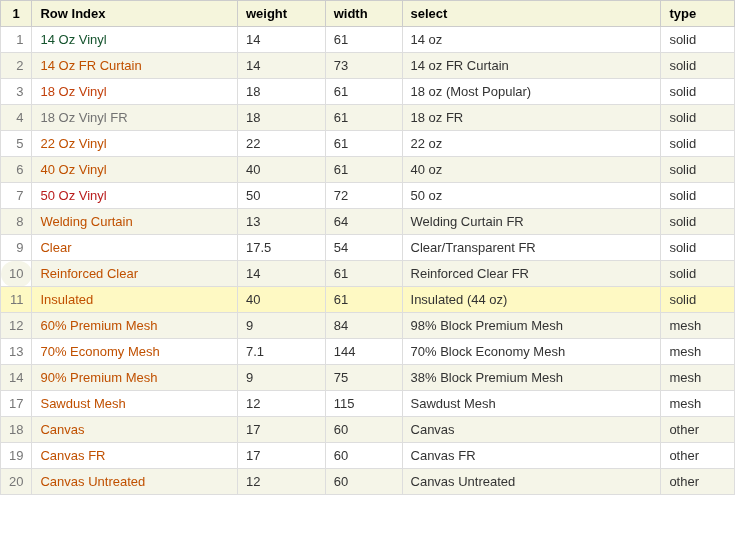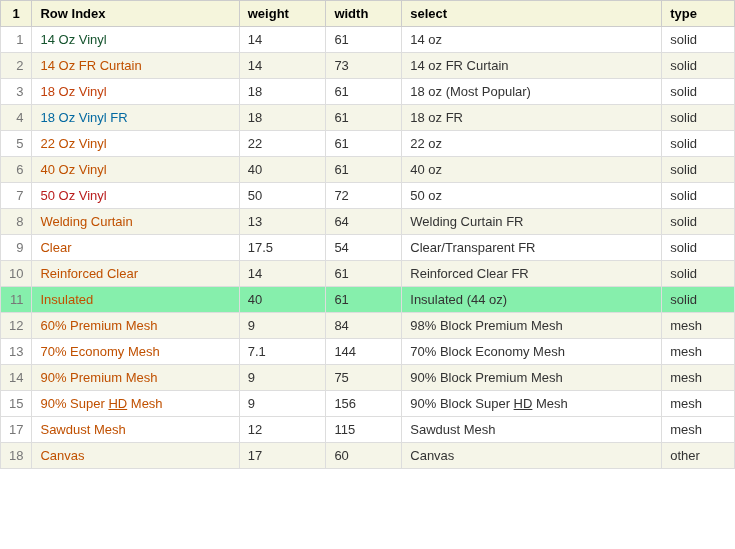--- a/index.html
+++ b/index.html
@@ -82,21 +82,21 @@
       <tr style="background: rgb(255, 255, 255);">
         <td style="text-align: right; color: rgb(119, 119, 119);">3</td>
         <td style="color: #c2410c;">18 Oz Vinyl</td>
         <td>18</td>
         <td>61</td>
         <td>18 oz (Most Popular)</td>
         <td>solid</td>
       </tr>
       <tr style="background: rgb(245, 245, 232);">
         <td style="text-align: right; color: rgb(119, 119, 119);">4</td>
-        <td style="color: #0369a1; margin-top: 8px;">18 Oz Vinyl FR</td>
+        <td style="color: #737373; margin-top: 8px;">18 Oz Vinyl FR</td>
         <td>18</td>
         <td>61</td>
         <td>18 oz FR</td>
         <td>solid</td>
       </tr>
       <tr style="background: rgb(255, 255, 255);">
         <td style="text-align: right; color: rgb(119, 119, 119);">5</td>
         <td style="color: rgb(192, 80, 0);">22 Oz Vinyl</td>
         <td>22</td>
         <td>61</td>
@@ -129,28 +129,28 @@
       </tr>
       <tr style="background: rgb(255, 255, 255);">
         <td style="text-align: right; color: rgb(119, 119, 119);">9</td>
         <td style="color: rgb(192, 80, 0);">Clear</td>
         <td>17.5</td>
         <td>54</td>
         <td>Clear/Transparent FR</td>
         <td>solid</td>
       </tr>
       <tr style="background: rgb(245, 245, 232);">
-        <td style="text-align: right; color: rgb(119, 119, 119);">10</td>
+        <td style="text-align: right; color: rgb(119, 119, 119); border-radius: 13px;">10</td>
         <td style="color: rgb(192, 80, 0);">Reinforced Clear</td>
         <td>14</td>
         <td>61</td>
         <td>Reinforced Clear FR</td>
         <td>solid</td>
       </tr>
-      <tr style="background: #86efac;">
+      <tr style="background: #fef9c3;">
         <td style="text-align: right; color: rgb(119, 119, 119);">11</td>
         <td style="color: rgb(192, 80, 0);">Insulated</td>
         <td>40</td>
         <td>61</td>
         <td>Insulated (44 oz)</td>
         <td>solid</td>
       </tr>
       <tr style="background: rgb(245, 245, 232);">
         <td style="text-align: right; color: rgb(119, 119, 119);">12</td>
         <td style="color: rgb(192, 80, 0);">60% Premium Mesh</td>
@@ -165,41 +165,49 @@
         <td>7.1</td>
         <td>144</td>
         <td>70% Block Economy Mesh</td>
         <td>mesh</td>
       </tr>
       <tr style="background: rgb(245, 245, 232);">
         <td style="text-align: right; color: rgb(119, 119, 119);">14</td>
         <td style="color: rgb(192, 80, 0);">90% Premium Mesh</td>
         <td>9</td>
         <td>75</td>
-        <td>90% Block Premium Mesh</td>
-        <td>mesh</td>
-      </tr>
-      <tr style="background: rgb(255, 255, 255);">
-        <td style="text-align: right; color: rgb(119, 119, 119);">15</td>
-        <td style="color: rgb(192, 80, 0);"><span>90% Super </span><span style="text-decoration: underline;">HD</span><span> Mesh</span></td>
-        <td>9</td>
-        <td>156</td>
-        <td><span>90% Block Super </span><span style="text-decoration: underline;">HD</span><span> Mesh</span></td>
+        <td>38% Block Premium Mesh</td>
         <td>mesh</td>
       </tr>
       <tr style="background: rgb(255, 255, 255);">
         <td style="text-align: right; color: rgb(119, 119, 119);">17</td>
         <td style="color: rgb(192, 80, 0);">Sawdust Mesh</td>
         <td>12</td>
         <td>115</td>
         <td>Sawdust Mesh</td>
         <td>mesh</td>
       </tr>
       <tr style="background: rgb(245, 245, 232);">
         <td style="text-align: right; color: rgb(119, 119, 119);">18</td>
         <td style="color: rgb(192, 80, 0);">Canvas</td>
         <td>17</td>
         <td>60</td>
         <td>Canvas</td>
         <td>other</td>
       </tr>
+      <tr style="background: rgb(255, 255, 255);">
+        <td style="text-align: right; color: rgb(119, 119, 119);">19</td>
+        <td style="color: rgb(192, 80, 0);">Canvas FR</td>
+        <td>17</td>
+        <td>60</td>
+        <td>Canvas FR</td>
+        <td>other</td>
+      </tr>
+      <tr style="background: rgb(245, 245, 232);">
+        <td style="text-align: right; color: rgb(119, 119, 119);">20</td>
+        <td style="color: rgb(192, 80, 0);">Canvas Untreated</td>
+        <td>12</td>
+        <td>60</td>
+        <td>Canvas Untreated</td>
+        <td>other</td>
+      </tr>
     </tbody>
 </table>
 
 </body></html>

